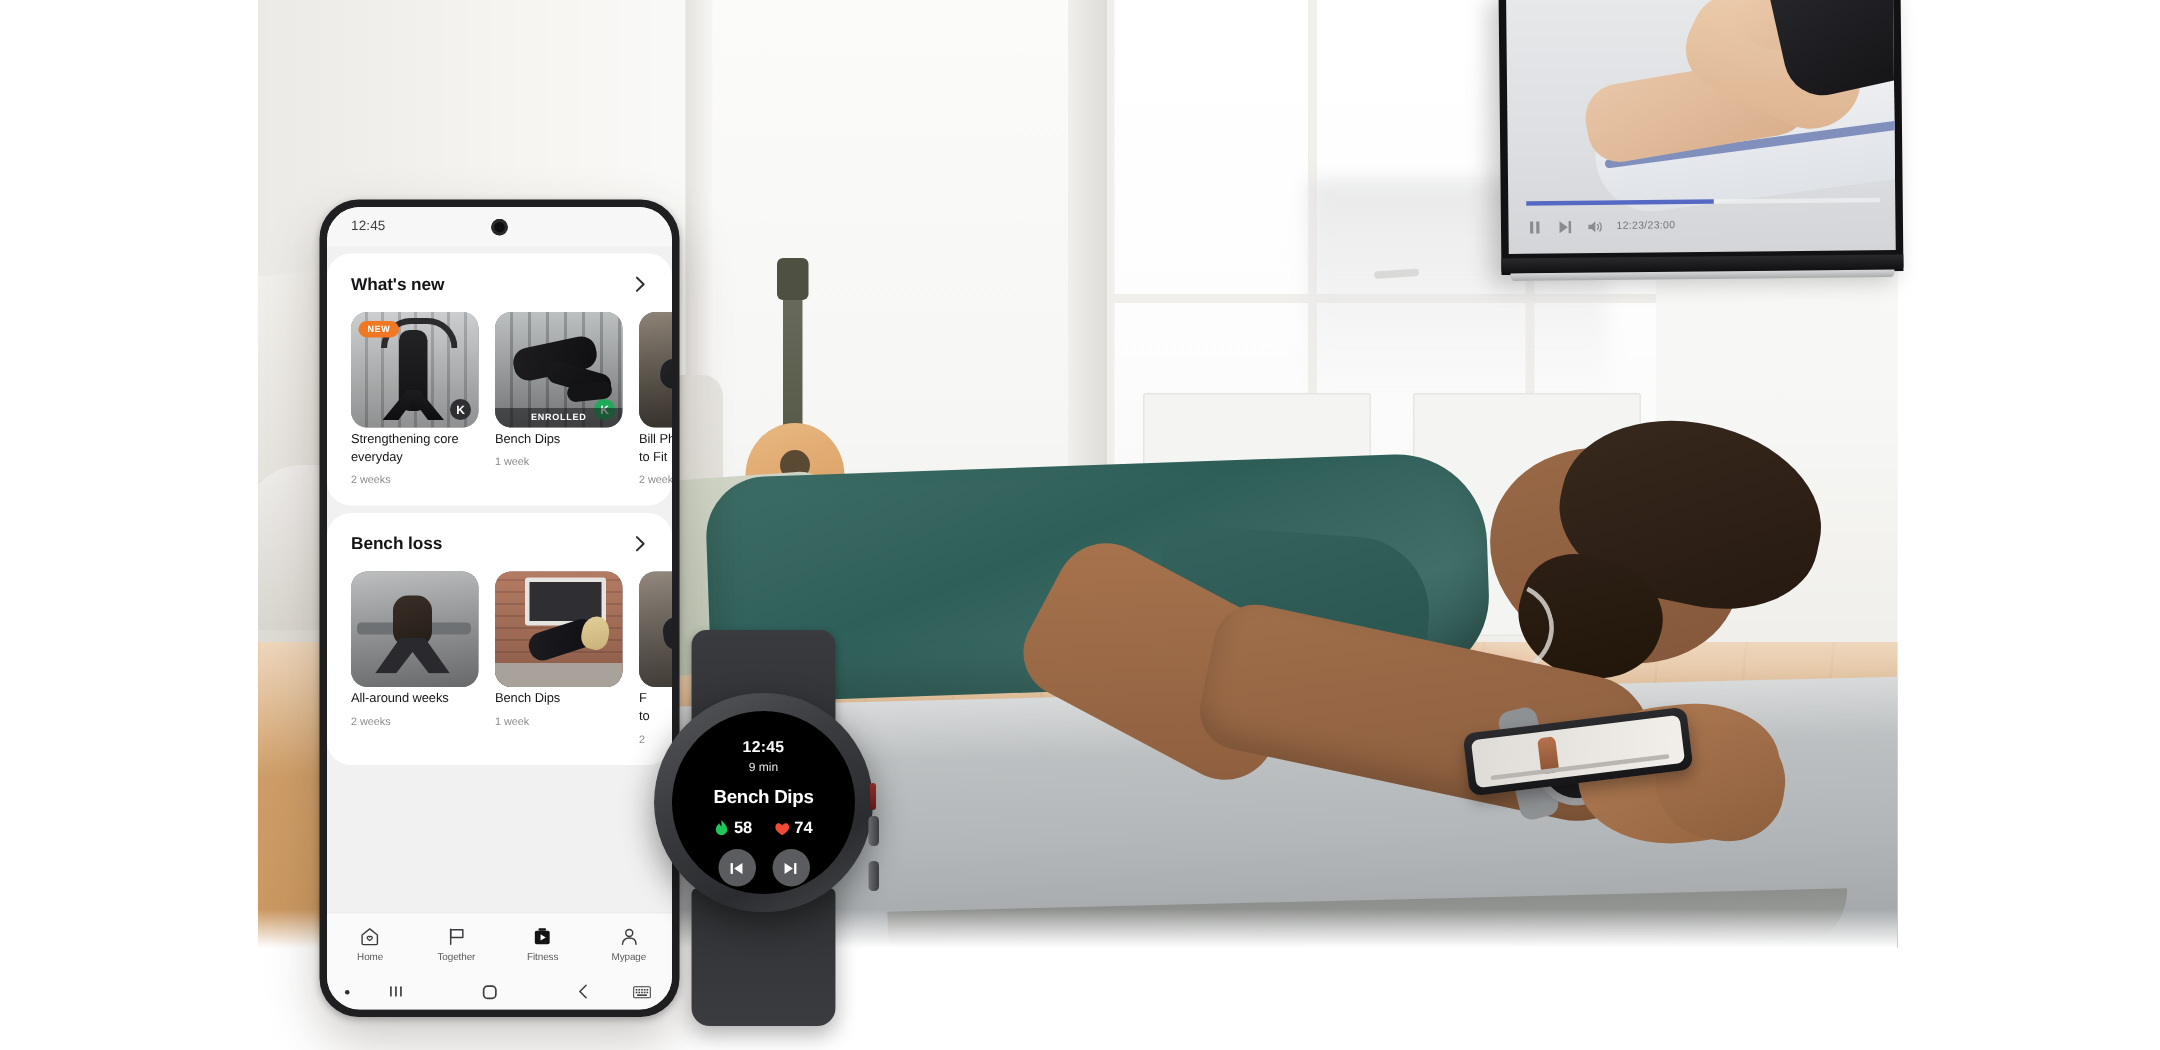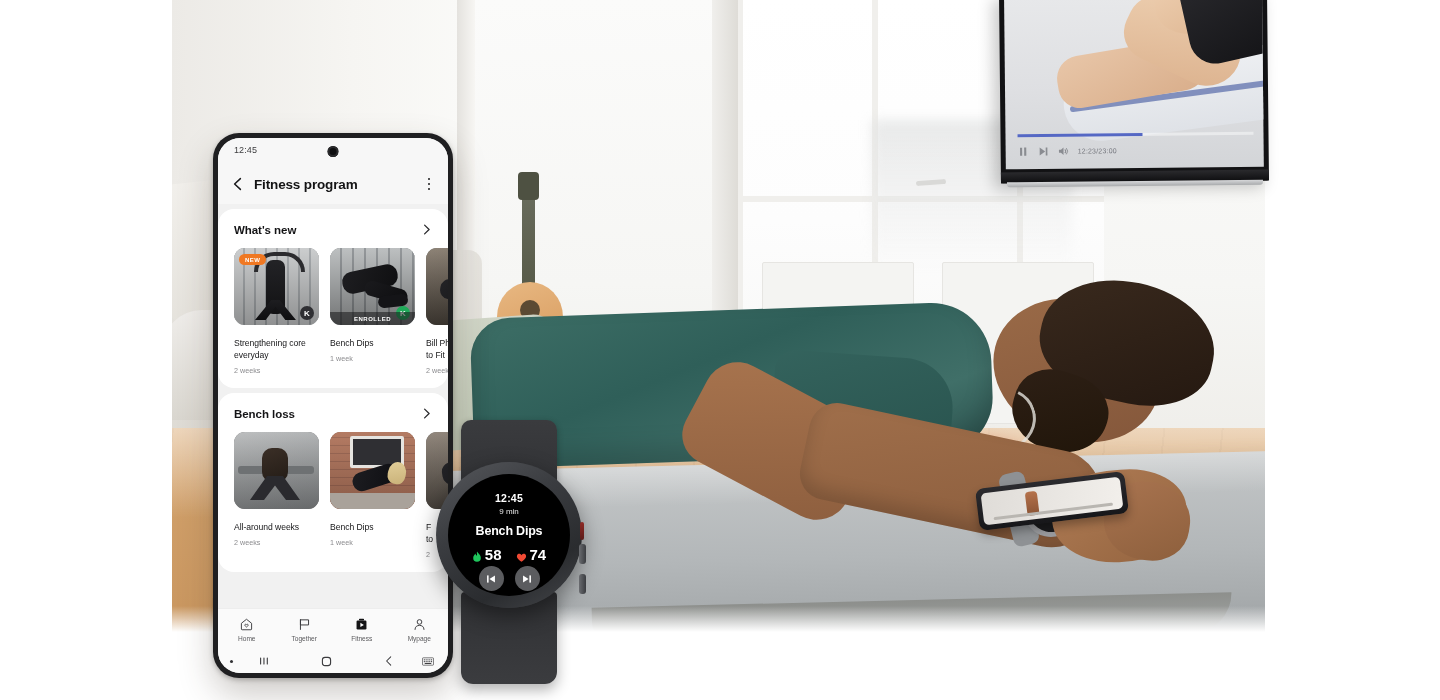--- a/index.html
+++ b/index.html
@@ -262,21 +262,21 @@
     background:linear-gradient(120deg,#232327,#111113);border-radius:9px;transform:rotate(-8deg);}
   .badge-new{position:absolute;left:5px;top:6px;background:#f07822;color:#fff;
     font-size:6px;font-weight:700;letter-spacing:.4px;padding:2.5px 6px;border-radius:9px;}
   .badge-enrolled{position:absolute;left:0;right:0;bottom:0;height:13px;
     background:rgba(22,22,24,.55);color:#fff;font-size:6px;font-weight:600;
     letter-spacing:.5px;display:flex;align-items:center;justify-content:center;}
   .k-logo{position:absolute;right:5px;bottom:5px;width:14px;height:14px;border-radius:50%;
     background:#2f2f33;color:#fff;font-size:8px;font-weight:700;
     display:flex;align-items:center;justify-content:center;}
   .k-logo.green{background:#1faa59;}
-  .t-name{font-size:8.6px;color:#161618;line-height:12px;margin-top:12px;letter-spacing:-.05px;}
+  .t-name{font-size:8.6px;color:#161618;line-height:12px;margin-top:1px;letter-spacing:-.05px;}
   .t-dur{font-size:7.2px;color:#8b8b8e;margin-top:5px;}
   .tabbar{height:40px;flex:0 0 40px;display:flex;background:#fafafa;
     border-top:1px solid #ededed;}
   .tab{flex:1;display:flex;flex-direction:column;align-items:center;
     justify-content:center;gap:3px;cursor:pointer;}
   .tab svg{display:block;}
   .tab span{font-size:6.6px;color:#5a5a5d;letter-spacing:-.05px;}
   .navbar{height:24px;flex:0 0 24px;display:flex;align-items:center;background:#fafafa;
     padding:0 12px;box-sizing:border-box;}
   .navbar .dot{width:3px;height:3px;border-radius:50%;background:#303033;}
@@ -302,21 +302,21 @@
   .w-red{position:absolute;right:-2px;top:60px;width:4px;height:18px;border-radius:2px;
     background:linear-gradient(180deg,#8e2a26,#5c1c19);}
   .w-time{position:absolute;top:18px;left:0;right:0;text-align:center;color:#fff;
     font-size:10.5px;font-weight:700;letter-spacing:.2px;}
   .w-dur{position:absolute;top:33px;left:0;right:0;text-align:center;color:#e6e6e6;
     font-size:8px;}
   .w-ex{position:absolute;top:50px;left:0;right:0;text-align:center;color:#fff;
     font-size:12.5px;font-weight:700;letter-spacing:-.2px;}
   .w-stats{position:absolute;top:72px;left:0;right:0;display:flex;
     justify-content:center;gap:14px;align-items:center;}
-  .w-stat{display:flex;align-items:flex-end;gap:3px;color:#fff;font-size:15px;font-weight:700;}
+  .w-stat{display:flex;align-items:flex-end;gap:3px;color:#fff;font-size:11px;font-weight:700;}
   .w-ctrls{position:absolute;top:92px;left:0;right:0;display:flex;
     justify-content:center;gap:11px;}
   .w-cbtn{width:25px;height:25px;border-radius:50%;background:#5b5c5f;
     display:flex;align-items:center;justify-content:center;cursor:pointer;}
 </style>
 </head>
 <body>
 
 <div class="stage">
 
@@ -409,31 +409,20 @@
   </div>
 
   <div class="phone">
     <div class="phone-inner">
 
       <div class="statusbar">
         <span class="clock">12:45</span>
         <span class="punch"></span>
       </div>
 
-      <div class="appbar">
-        <svg class="back" viewBox="0 0 16 16">
-          <path d="M10.4 2.6 L4.6 8 L10.4 13.4" stroke="#1b1b1d" stroke-width="1.5" fill="none" stroke-linecap="round" stroke-linejoin="round"></path>
-        </svg>
-        <span class="title">Fitness program</span>
-        <span class="kebab">
-            <i></i>
-            <i></i>
-            <i></i>
-          </span>
-      </div>
 
       <div class="scroll">
 
         <div class="card">
           <div class="sec-head">
             <span class="sec-title">What's new</span>
             <svg class="chev" viewBox="0 0 13 13">
               <path d="M4.6 2.1 L9.1 6.5 L4.6 10.9" stroke="#2b2b2e" stroke-width="1.3" fill="none" stroke-linecap="round" stroke-linejoin="round"></path>
             </svg>
           </div>

